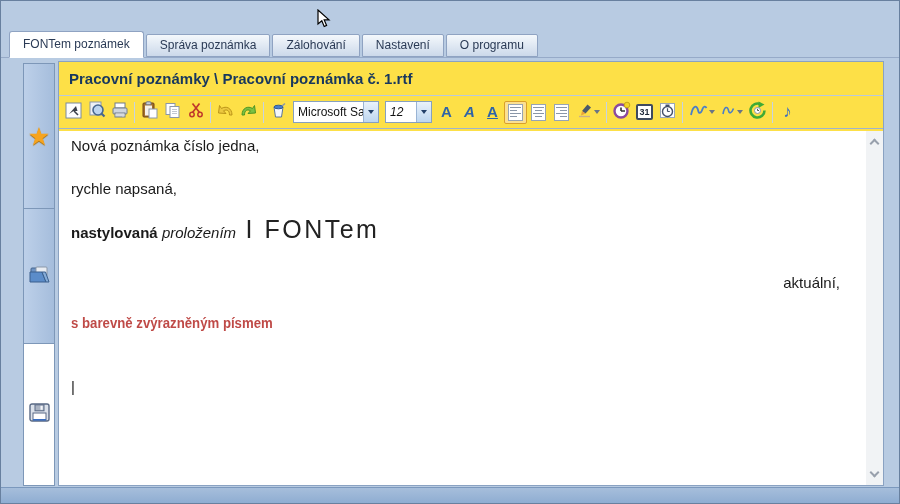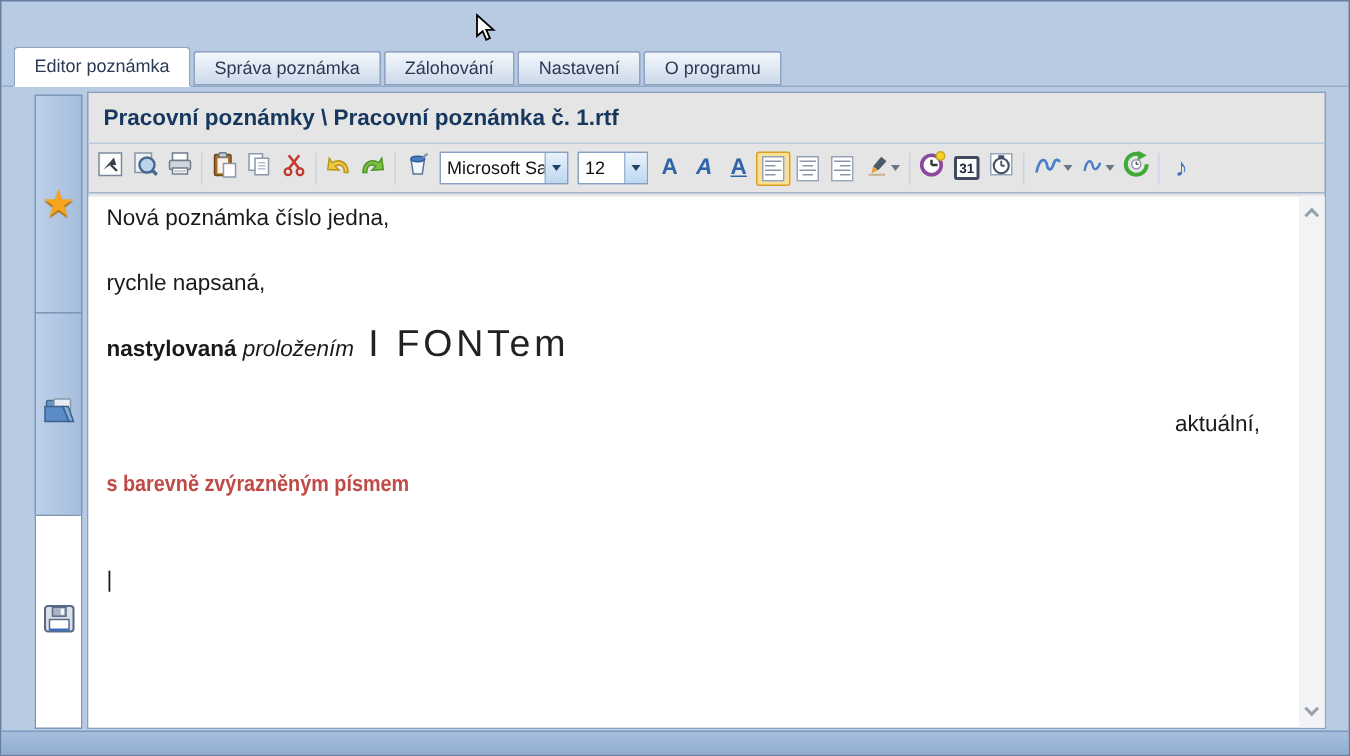--- a/index.html
+++ b/index.html
@@ -36,42 +36,42 @@
   .side-strip { position:absolute; left:22px; top:4px; width:32px; bottom:1px; }
   .side-tab { position:absolute; left:0; width:100%; border:1px solid #7d97b8;
               background:linear-gradient(to right,#bdd0e9,#a5bddc);
               display:flex; align-items:center; justify-content:center; }
   .st1 { top:0; height:146px; }
   .st2 { top:145px; height:136px; }
   .st3 { top:280px; bottom:0; background:#fff; }
   .star-glyph { font-size:25px; color:#f6a41f; text-shadow:0 1px 1px #a96c05; }
 
   
-  .panel { position:absolute; left:57px; top:2px; right:15px; bottom:1px; background:#e5e5e5;
+  .panel { position:absolute; left:57px; top:2px; right:15px; bottom:1px; background:#fde047;
            border:1px solid #8aa2c2; }
   .doc-title { height:34px; line-height:33px; border-bottom:1px solid #b9c9de; font-size:15px;
                font-weight:bold; color:#17375e; padding-left:10px; white-space:nowrap; overflow:hidden; }
   .toolbar { height:33px; border-bottom:1px solid #9fb4cd; display:flex; align-items:center;
              padding:0 3px; }
   .tb-btn { width:23px; height:23px; display:flex; align-items:center; justify-content:center; flex:none; }
   .tb-btn.selected { background:#fbe091; border:1px solid #d9a02a; border-radius:2px; }
   .tb-sep { width:1px; height:21px; background:#c7d3e2; margin:0 3px; flex:none; }
   .mini-dd { width:0; height:0; border-left:3px solid transparent; border-right:3px solid transparent;
              border-top:4px solid #6a7585; margin-left:1px; flex:none; }
 
   .combo { height:22px; border:1px solid #86a0c0; background:#fff; display:flex; align-items:center;
            margin:0 3px; flex:none; }
   .combo .val { font-size:12px; padding:0 4px; color:#111; white-space:nowrap; overflow:hidden; }
   .combo .dd { width:15px; height:100%; border-left:1px solid #9ab4d4;
                background:linear-gradient(#eaf2fb,#bdd6f0); display:flex; align-items:center;
                justify-content:center; }
   .combo .dd i { width:0; height:0; border-left:3.5px solid transparent; border-right:3.5px solid transparent;
                  border-top:4.5px solid #23406a; }
   .combo-font .val { width:69px; }
-  .combo-size .val { width:30px; }
+  .combo-size .val { width:30px;font-style:italic; }
 
   .fmt-a { font-size:15px; font-weight:bold; color:#2f64a8; line-height:18px; }
   .fmt-a.it { font-style:italic; }
   .fmt-a.un { text-decoration:underline; }
 
   .align-ic { width:15px; height:17px; border:1px solid #97a4b5; background:#fff;
               padding:2px 1px; display:flex; flex-direction:column; justify-content:space-between; }
   .align-ic i { display:block; height:1.5px; background:#8a97a8; }
   .al-l i:nth-child(odd){ width:11px; align-self:flex-start; } .al-l i:nth-child(even){ width:7px; align-self:flex-start; }
   .al-c i:nth-child(odd){ width:11px; align-self:center; } .al-c i:nth-child(even){ width:7px; align-self:center; }
@@ -105,21 +105,21 @@
 
   .mouse-cursor { position:absolute; left:316px; top:8px; z-index:50; }
 </style>
 </head>
 <body>
 
 <div class="window">
 
 
   <div class="tabbar">
-    <span class="tab active">Editor poznámka</span>
+    <span class="tab active">FONTem poznámek</span>
     <span class="tab">Správa poznámka</span>
     <span class="tab">Zálohování</span>
     <span class="tab">Nastavení</span>
     <span class="tab">O programu</span>
   </div>
 
   <span class="mouse-cursor">
     <svg width="14" height="20" viewBox="0 0 14 20">
       <polygon points="1,1 1,15 4.8,11.8 7.2,17.5 9.6,16.4 7.2,10.9 12,10.9" fill="#fff" stroke="#000" stroke-width="1.2"></polygon>
     </svg>

